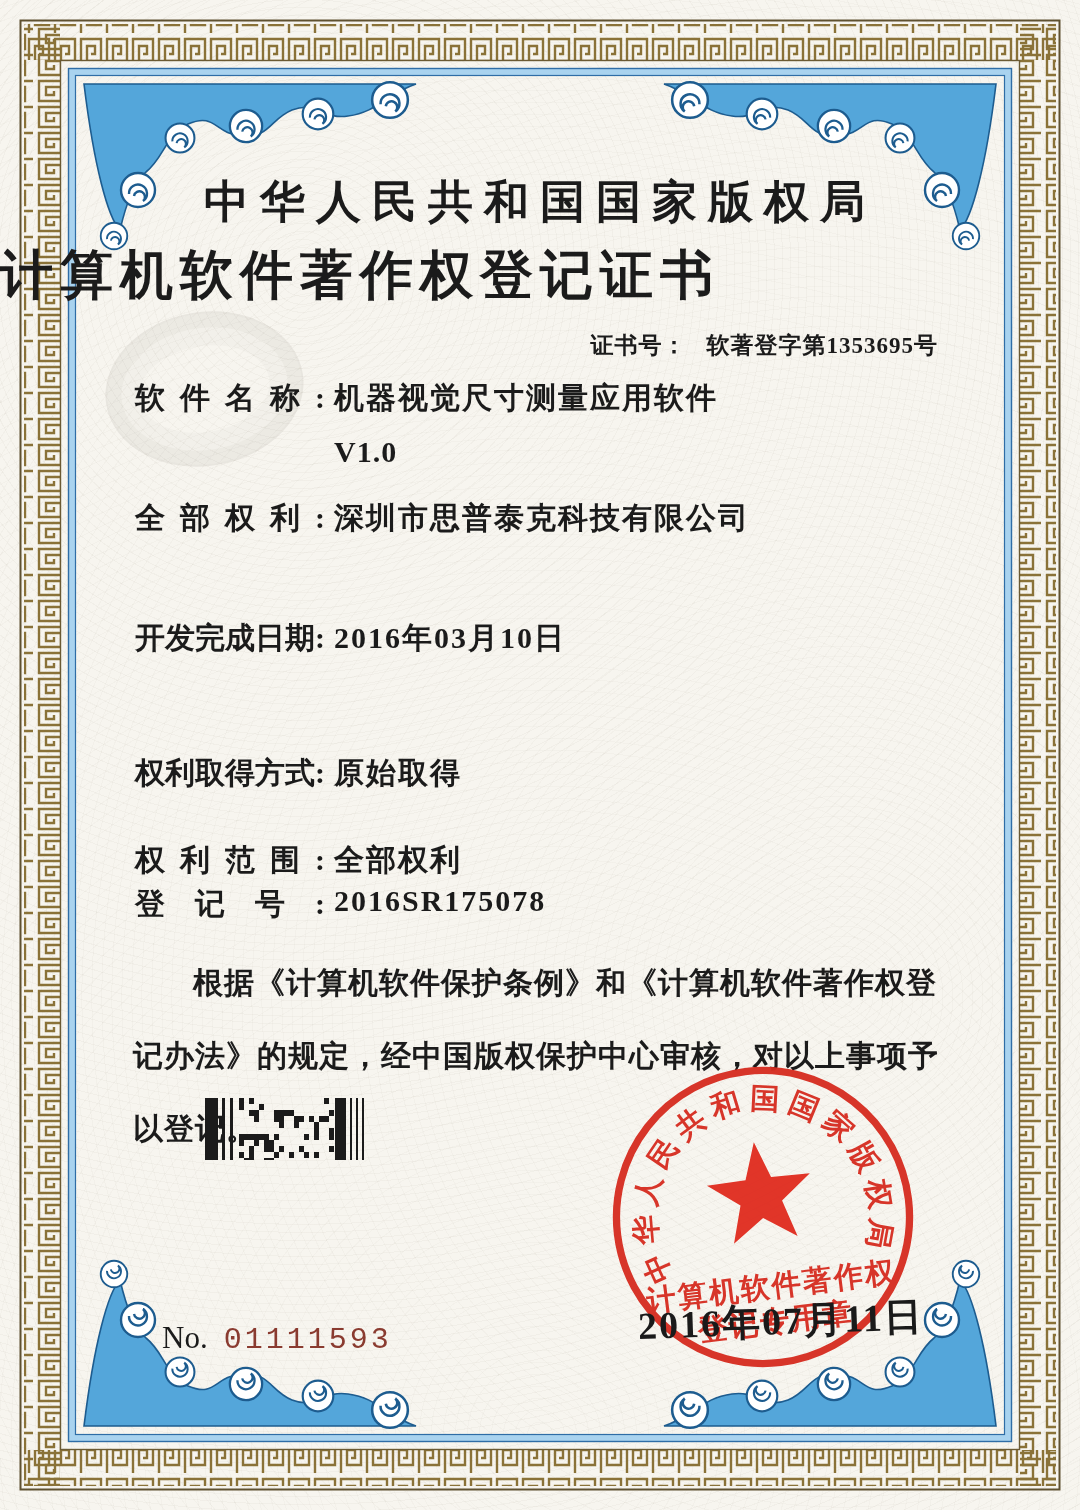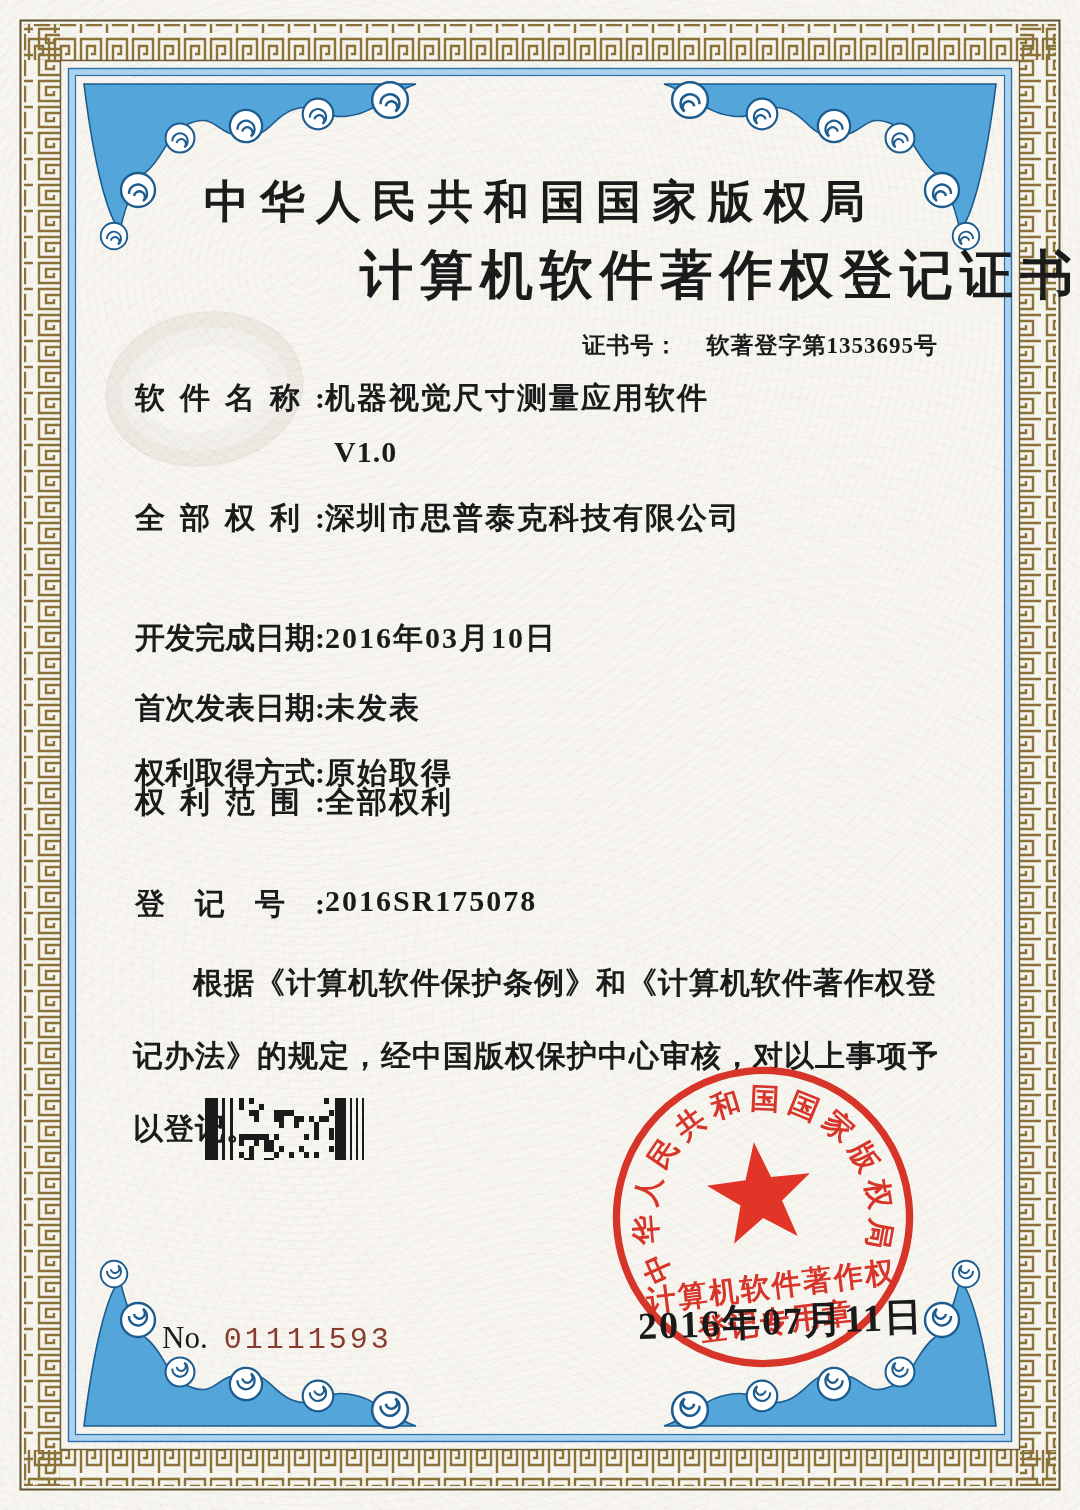--- a/index.html
+++ b/index.html
@@ -8,29 +8,29 @@
     font-family:"Liberation Serif","DejaVu Serif",serif;color:#1b1b1b;
     background-color:#f7f5ef;
     background-image:
       repeating-radial-gradient(circle at 28% 18%, rgba(140,130,110,.055) 0 1px, transparent 1px 8px),
       repeating-radial-gradient(circle at 78% 66%, rgba(140,130,110,.045) 0 1px, transparent 1px 10px),
       repeating-radial-gradient(circle at 50% 95%, rgba(140,130,110,.04) 0 1px, transparent 1px 12px);
   }
   .frame{position:absolute;left:0;top:0;}
   .authority{position:absolute;top:172px;left:0;width:100%;text-align:center;
     font-size:45px;font-weight:700;letter-spacing:11px;margin:0;}
-  .cert-title{position:absolute;top:240px;left:0;width:100%;text-align:right;
+  .cert-title{position:absolute;top:240px;left:0;width:100%;text-align:left;
     font-size:53px;font-weight:700;letter-spacing:7px;margin:0;}
   .certno{position:absolute;top:330px;left:0;width:938px;text-align:right;
     font-size:23px;font-weight:700;letter-spacing:1px;}
-  .certno .lbl{margin-right:28px;}
+  .certno .lbl{margin-right:20px;}
   .row{position:absolute;left:135px;font-size:30px;font-weight:700;white-space:nowrap;}
   .row .lbl{display:inline-block;width:190px;text-align:justify;text-align-last:justify;
     -moz-text-align-last:justify;vertical-align:top;font-family:Liberation Serif, serif;}
-  .row .val{display:inline-block;letter-spacing:2px;}
+  .row .val{display:inline-block;margin-left:9px;letter-spacing:2px;}
   .row .ver{display:block;margin-left:199px;margin-top:16px;letter-spacing:1px;}
   .statement{position:absolute;left:133px;top:946px;width:822px;margin:0;
     font-size:30px;line-height:73px;text-indent:2em;font-weight:600;letter-spacing:1px;}
   .ghost{position:absolute;left:105px;top:312px;width:195px;height:150px;border-radius:50%;
     border:2px solid rgba(110,100,85,.10);transform:rotate(-9deg);
     box-shadow:inset 0 0 0 14px rgba(110,100,85,.04), inset 0 0 0 32px rgba(110,100,85,.03);}
   .barcode{position:absolute;left:205px;top:1098px;}
   .sealwrap{position:absolute;left:606px;top:1060px;width:314px;height:314px;
     transform:rotate(-7deg);opacity:.95;}
   .ring-text{font-size:28px;font-weight:700;fill:#d62b1f;letter-spacing:7px;
@@ -103,27 +103,24 @@
   <div class="row" style="top:378px">
     <span class="lbl">软件名称:</span><span class="val">机器视觉尺寸测量应用软件</span>
     <span class="ver">V1.0</span>
   </div>
   <div class="row" style="top:498px">
     <span class="lbl">全部权利:</span><span class="val">深圳市思普泰克科技有限公司</span>
   </div>
   <div class="row" style="top:618px">
     <span class="lbl">开发完成日期:</span><span class="val">2016年03月10日</span>
   </div>
-  <div class="row" style="top:688px">
-    <span class="lbl">首次发表日期:</span><span class="val">未发表</span>
-  </div>
   <div class="row" style="top:753px">
     <span class="lbl">权利取得方式:</span><span class="val">原始取得</span>
   </div>
-  <div class="row" style="top:782px">
+  <div class="row" style="top:840px">
     <span class="lbl">权利范围:</span><span class="val">全部权利</span>
   </div>
   <div class="row" style="top:884px">
     <span class="lbl">登记号:</span><span class="val">2016SR175078</span>
   </div>
 
   <p class="statement">根据《计算机软件保护条例》和《计算机软件著作权登记办法》的规定，经中国版权保护中心审核，对以上事项予以登记。</p>
 
   <div class="barcode">
     <svg width="170" height="62" viewBox="0 0 170 62">

